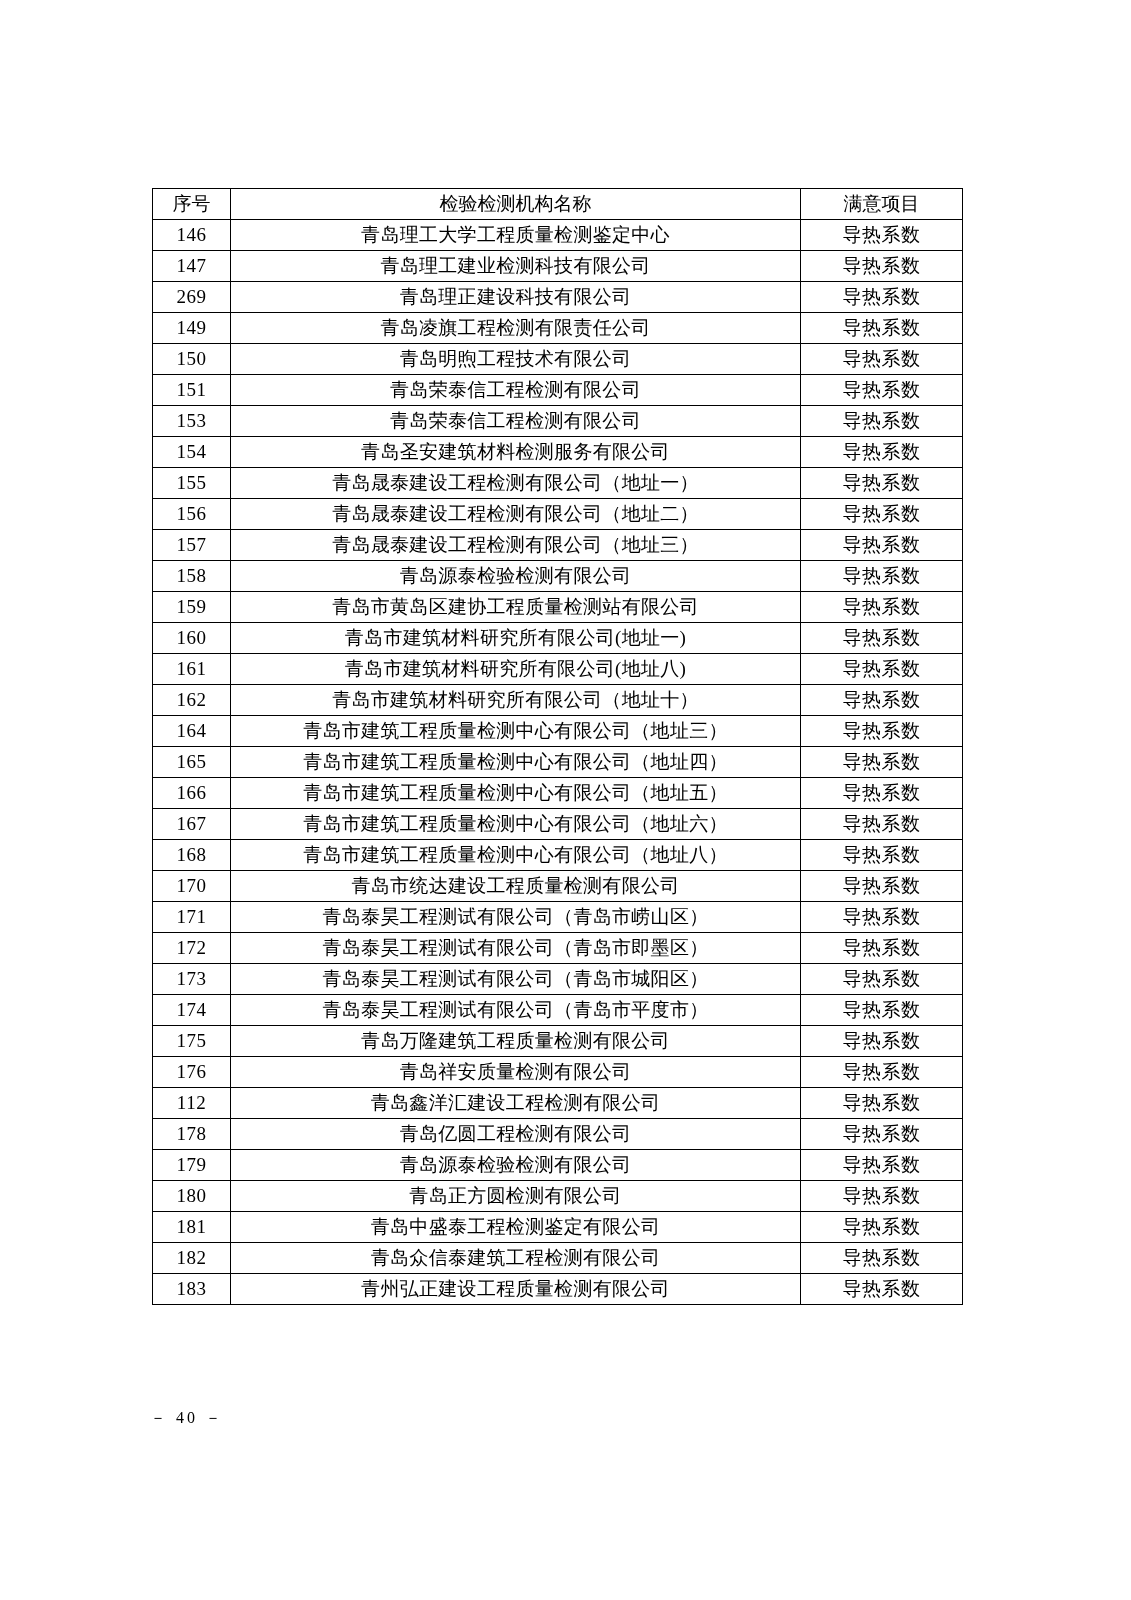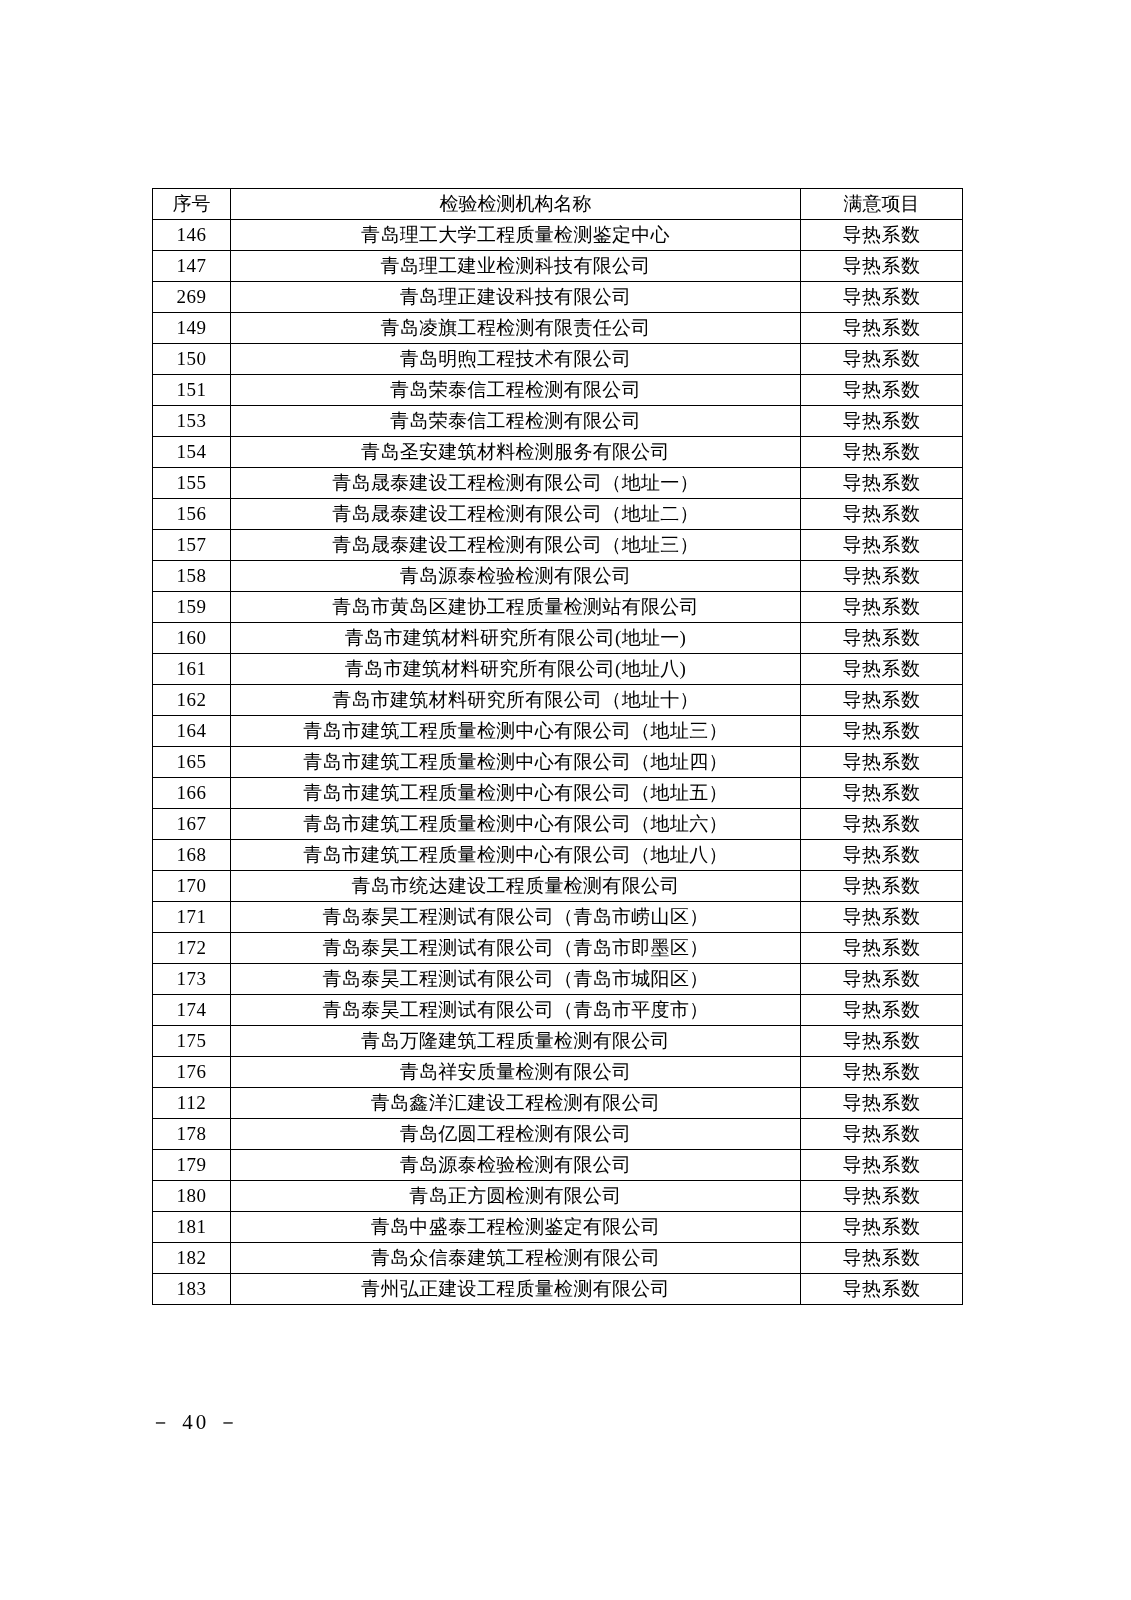--- a/index.html
+++ b/index.html
@@ -59,21 +59,21 @@
     letter-spacing: 0.3px;
   }
   td.cell-item {
     font-size: 19px;
     letter-spacing: 0.5px;
   }
   .page-number {
     position: absolute;
     left: 138px;
     top: 1408px;
-    font-size: 21px;
+    font-size: 16px;
     letter-spacing: 3px;
     font-family: "Liberation Serif", "DejaVu Serif", serif;
   }
 </style>
 </head>
 <body>
 
 <div class="page">
   <div class="table-wrap">
     <table class="doc-table">

